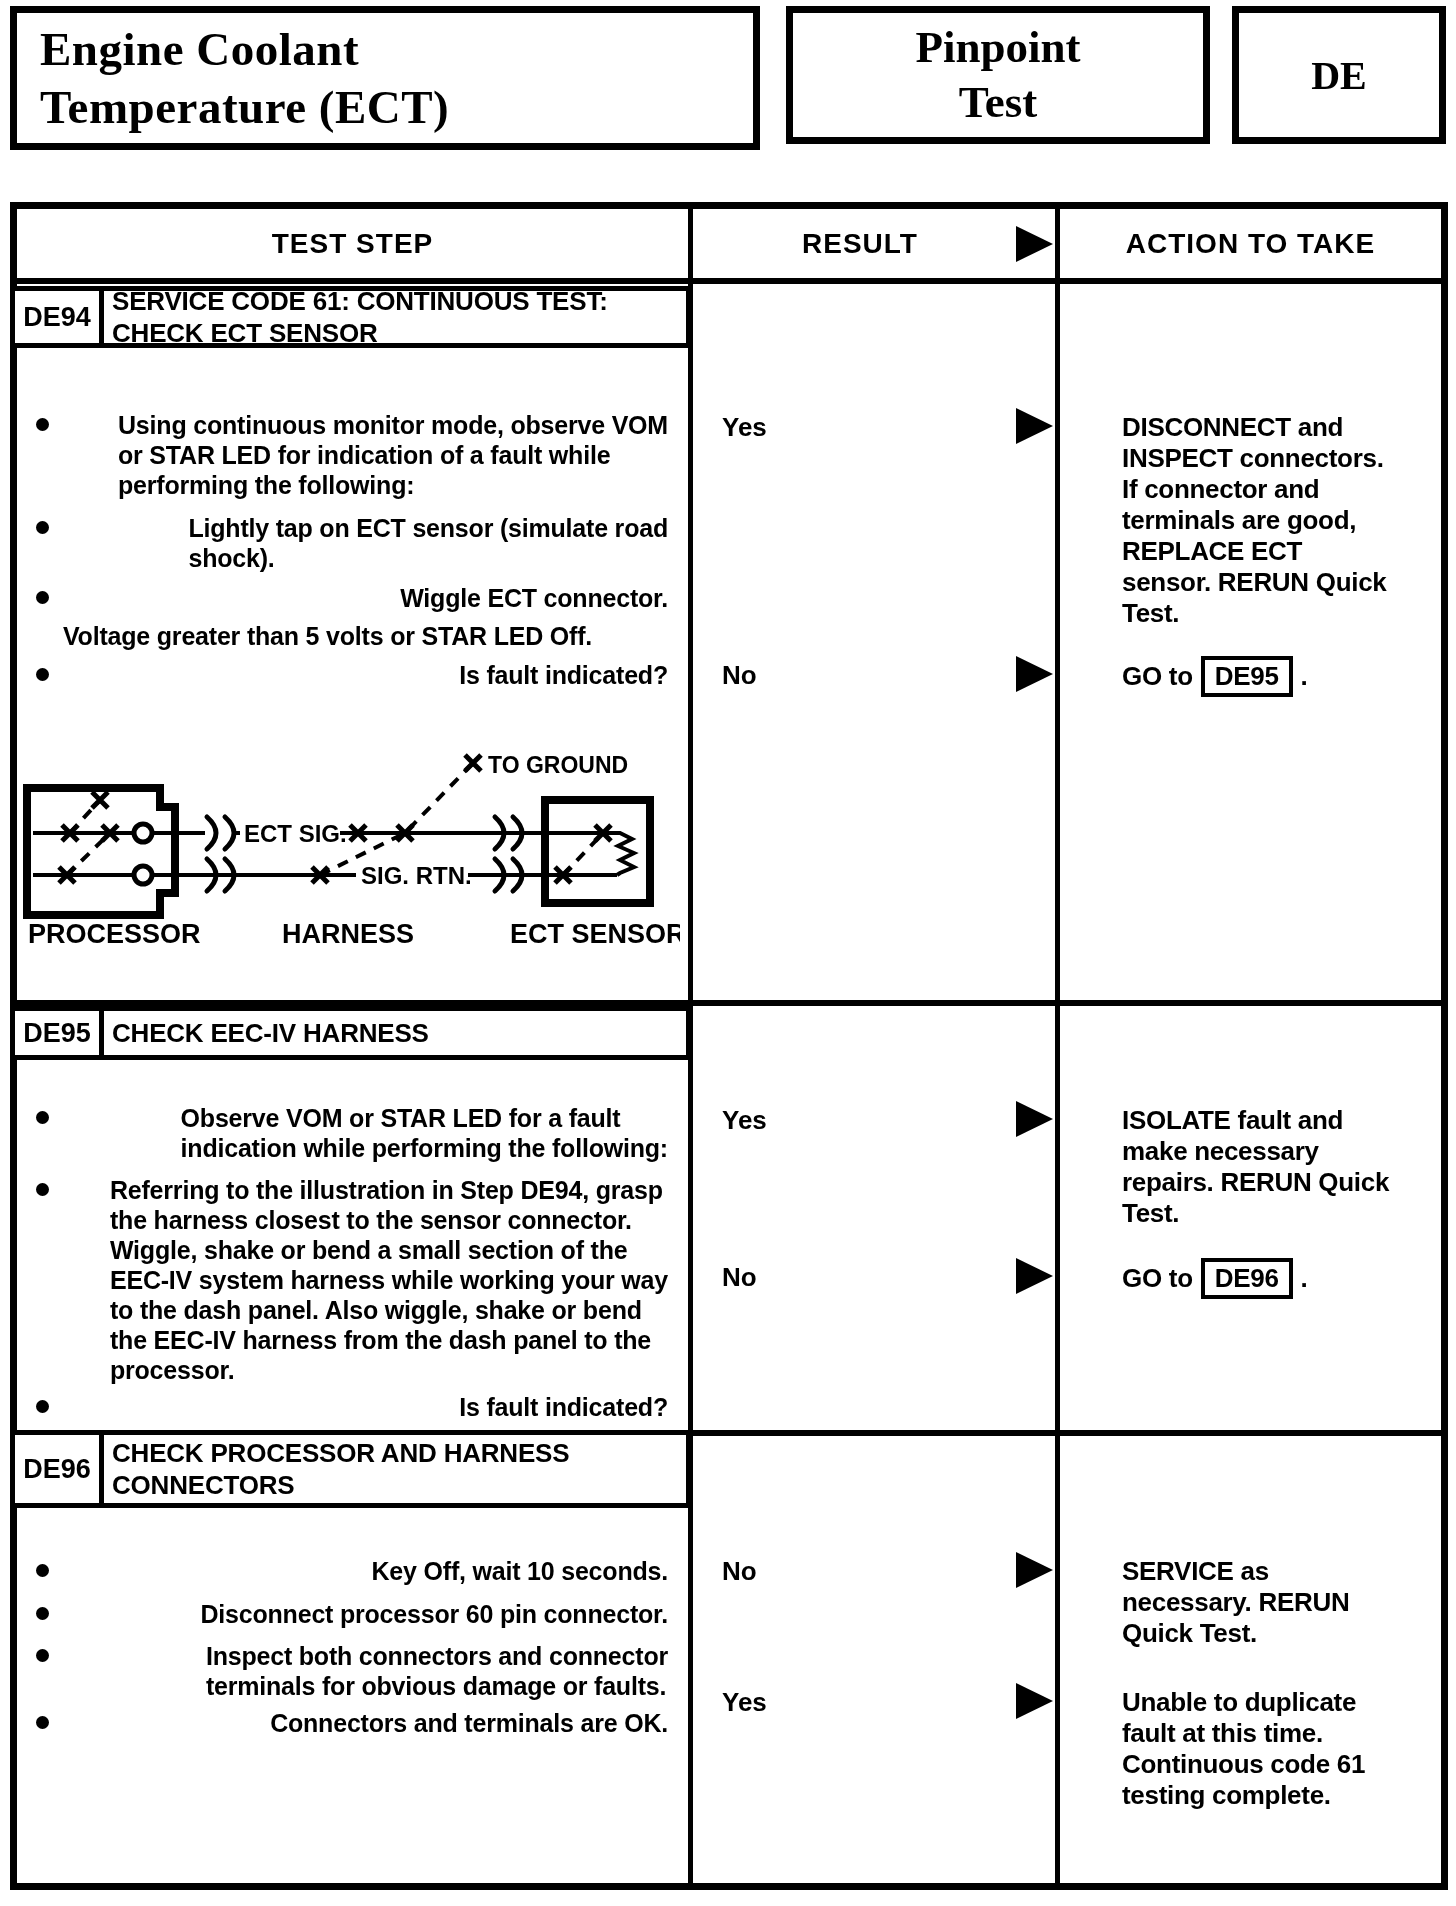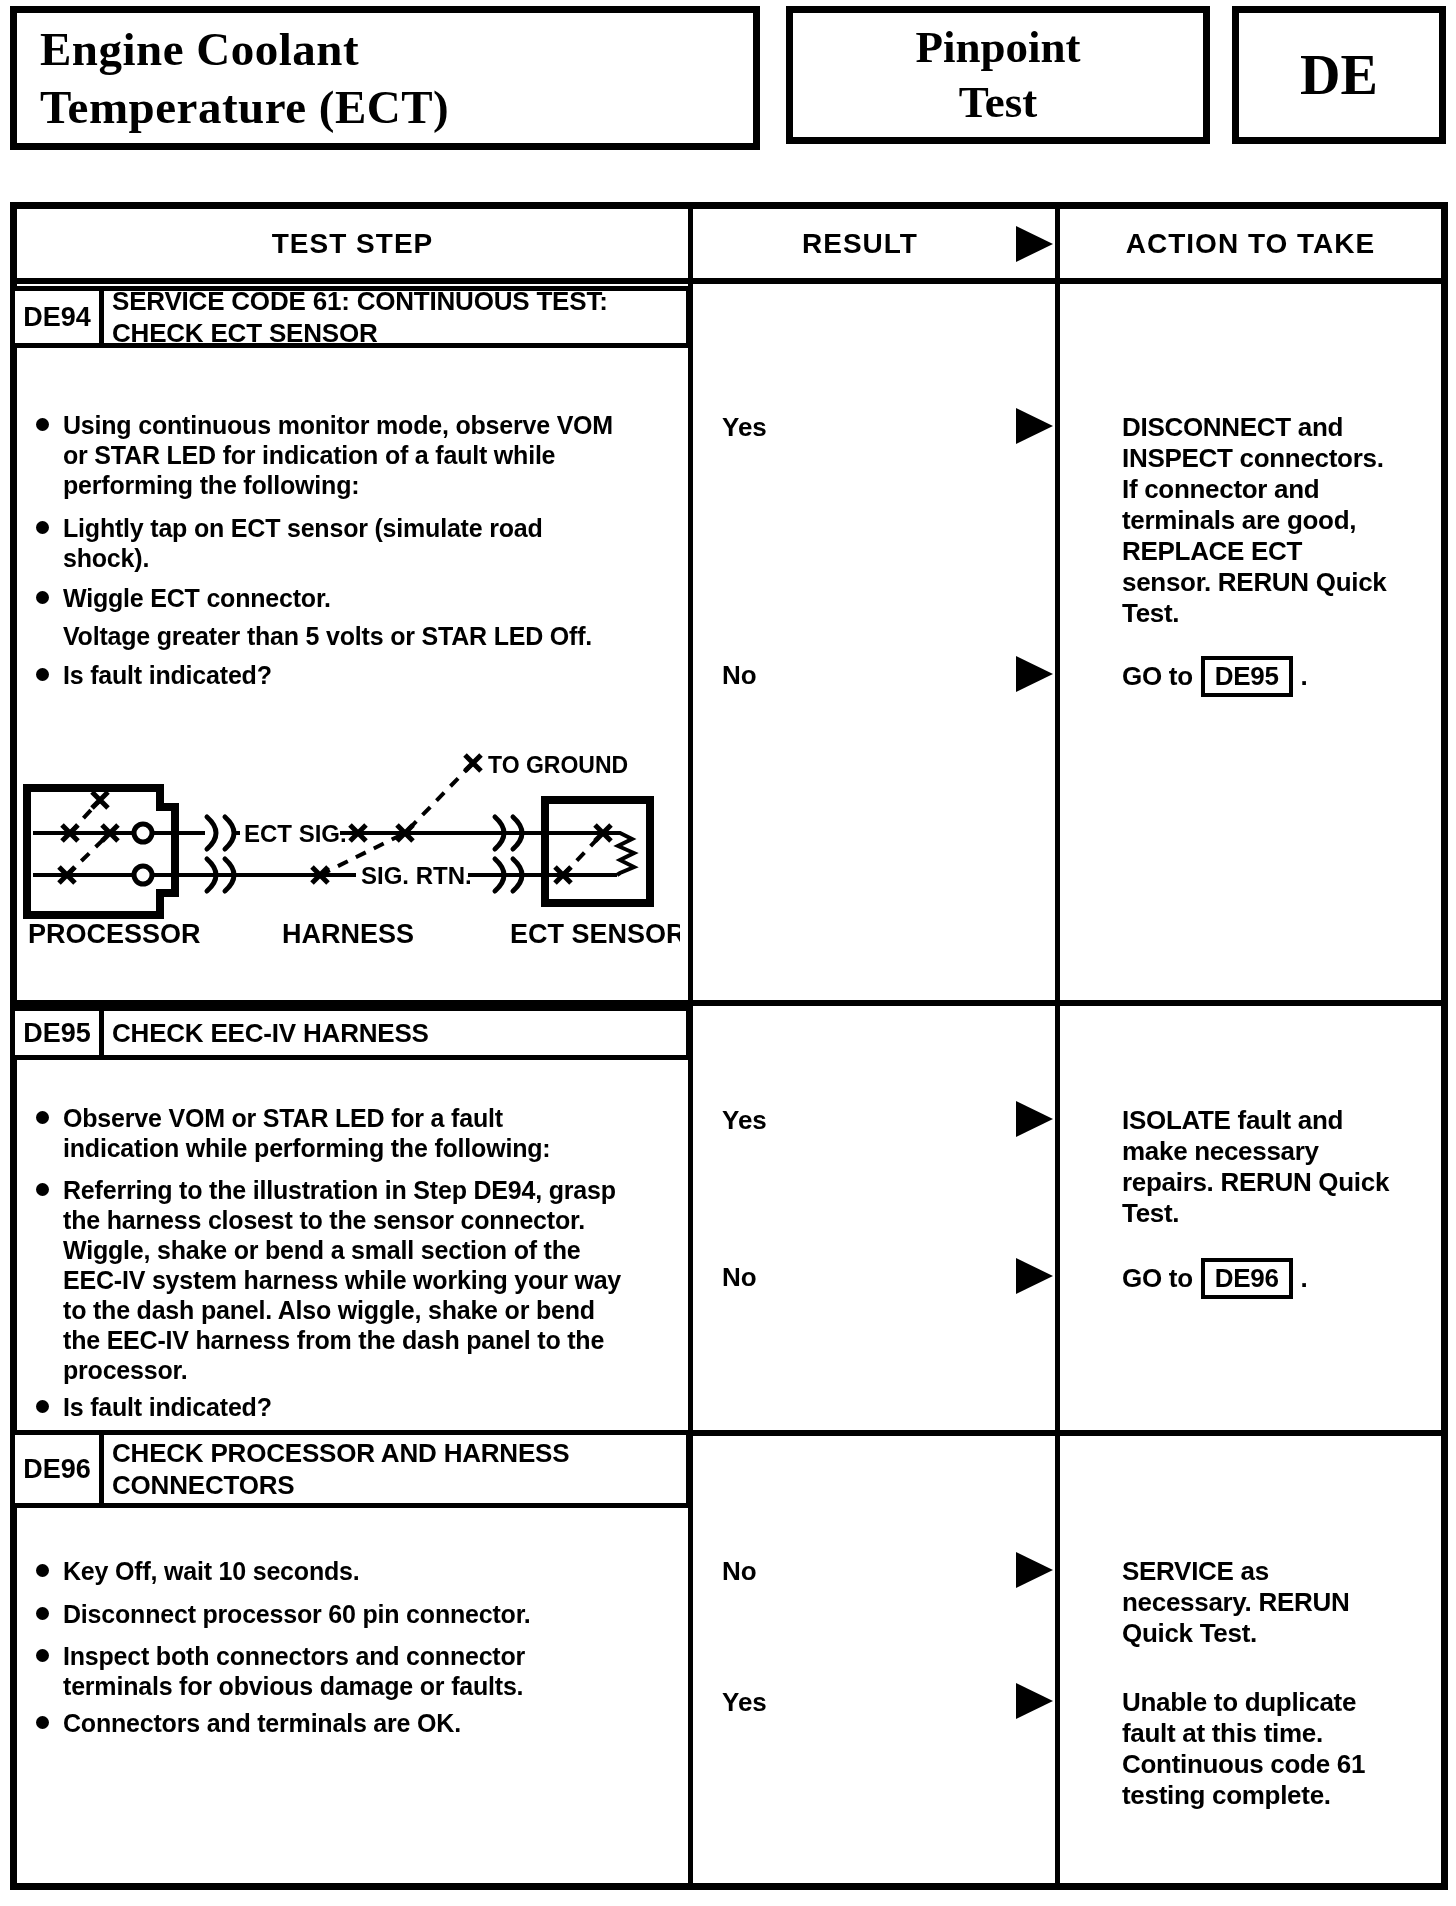--- a/index.html
+++ b/index.html
@@ -18,21 +18,21 @@
   
   .th{position:absolute;top:209px;height:69px;display:flex;align-items:center;justify-content:center;
       font-weight:bold;font-size:28px;letter-spacing:1px;}
   
   .band{position:absolute;left:10px;width:681px;border:5px solid #000;box-sizing:border-box;display:flex;background:#fff;}
   .band-code{width:84px;border-right:5px solid #000;display:flex;align-items:center;justify-content:center;
              font-weight:bold;font-size:27px;flex:none;}
   .band-title{flex:1;display:flex;align-items:center;padding-left:8px;font-weight:bold;font-size:26px;
               line-height:32px;white-space:pre-line;letter-spacing:-0.2px;}
   
-  .step{position:absolute;left:36px;width:632px;display:flex;font-weight:bold;font-size:25px;line-height:30px;}
+  .step{position:absolute;left:36px;width:632px;display:flex;font-weight:bold;font-size:25px;line-height:30px;justify-content:space-between;}
   .bullet{width:13px;height:13px;border-radius:50%;background:#000;margin:8px 14px 0 0;flex:none;}
   .step-text{white-space:pre-line;letter-spacing:-0.2px;}
   .nobullet{padding-left:27px;}
   
   .rlabel{position:absolute;left:722px;font-weight:bold;font-size:26px;}
   .arrow{position:absolute;left:1016px;width:0;height:0;border-top:18px solid transparent;
          border-bottom:18px solid transparent;border-left:37px solid #000;}
   .action{position:absolute;left:1122px;width:320px;font-weight:bold;font-size:26px;line-height:31px;
           white-space:pre-line;letter-spacing:-0.3px;}
   .goto{display:flex;align-items:center;white-space:normal;}
@@ -48,21 +48,21 @@
 
   <div class="hdr-box" style="left:10px;top:6px;width:750px;height:144px;padding-left:23px;">
     <div class="serif pre hdr-title">Engine Coolant
 Temperature (ECT)</div>
   </div>
   <div class="hdr-box" style="left:786px;top:6px;width:424px;height:138px;">
     <div class="serif pre hdr-center" style="font-size:45px;line-height:55px;">Pinpoint
 Test</div>
   </div>
   <div class="hdr-box" style="left:1232px;top:6px;width:214px;height:138px;">
-    <div class="serif hdr-center" style="font-size:56px;">DE</div>
+    <div class="serif hdr-center" style="font-size:40px;">DE</div>
   </div>
 
   <div class="frame"></div>
   <div class="vline" style="left:688px;"></div>
   <div class="vline" style="left:1055px;"></div>
   <div class="hline" style="top:278px;"></div>
   <div class="hline" style="top:1000px;"></div>
   <div class="hline" style="top:1430px;"></div>
 
   <div class="th" style="left:17px;width:671px;">TEST STEP</div>

